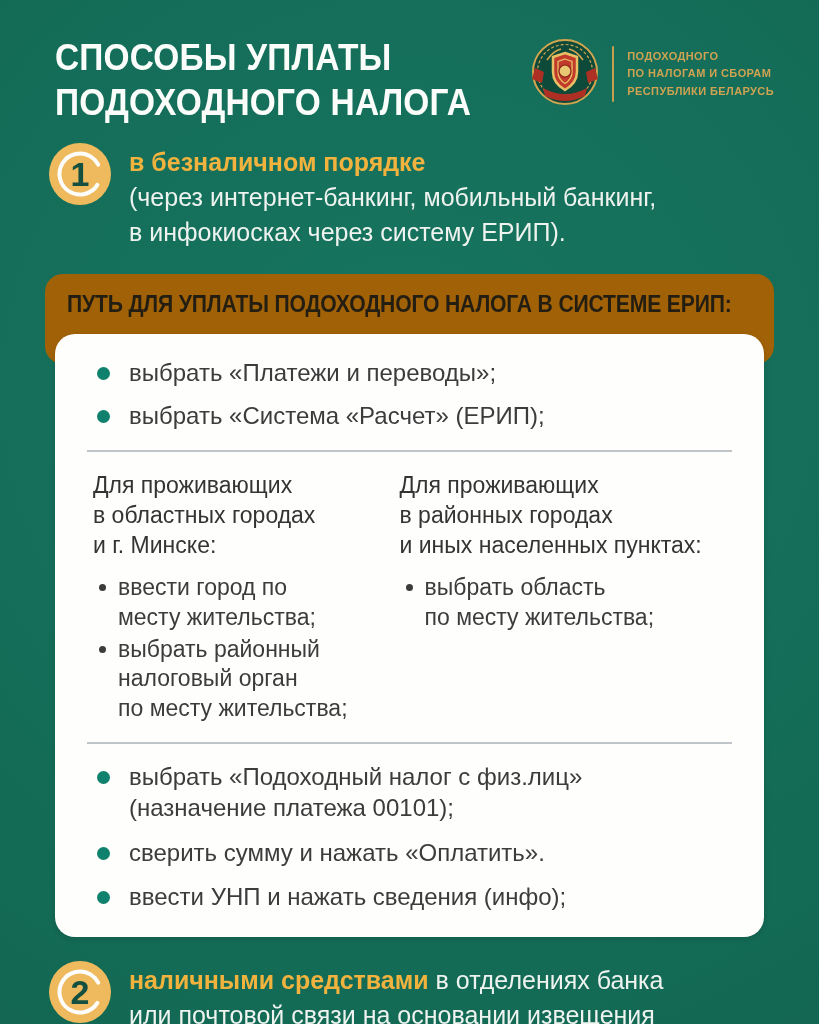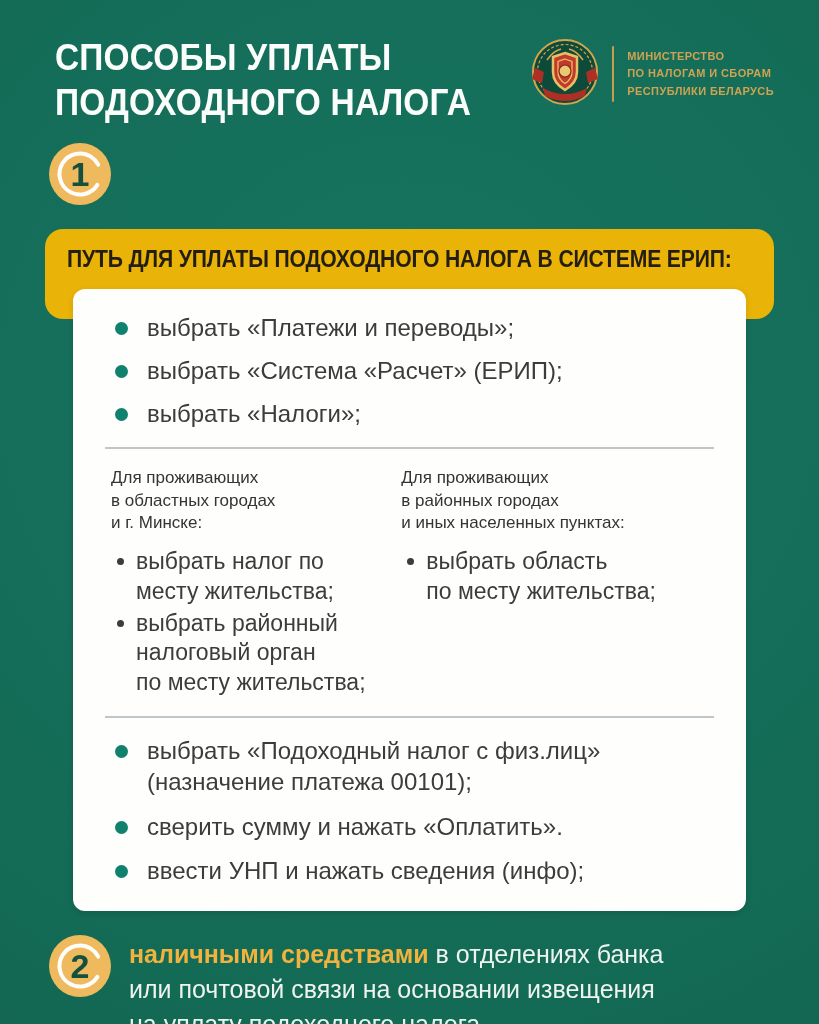--- a/index.html
+++ b/index.html
@@ -27,37 +27,37 @@
   .step-2 { margin-top:24px; }
   .badge { position:relative; width:62px; height:62px; flex:none; background:#efb95e; border-radius:50%;
            display:flex; align-items:center; justify-content:center; }
   .badge svg { position:absolute; inset:0; }
   .badge-num { position:relative; font-size:34px; font-weight:bold; color:#14503f; }
   .step-text { font-size:25px; line-height:1.4; color:#eef3ef; white-space:pre-line; padding-top:2px; }
   .hl { color:#f2b23e; font-weight:bold; }
 
   
   .erip { margin:24px 0 0 -10px; }
-  .banner { background:#eab308; border-radius:18px; padding:17px 22px 46px; }
+  .banner { background:#a16207; border-radius:18px; padding:17px 22px 46px; }
   .banner-title {
     color:#241e12; font-size:23px; font-weight:bold; white-space:nowrap;
     letter-spacing:-.2px; transform:scaleX(.92); transform-origin:left center;
   }
-  .card { background:#fefefd; border-radius:12px; margin:-30px 28px 0; padding:24px 26px 24px;
+  .card { background:#fefefd; border-radius:20px; margin:-30px 10px 0; padding:24px 26px 24px;
           box-shadow:0 2px 6px rgba(0,0,0,.12); }
 
   .brow { display:flex; gap:19px; padding-left:16px; }
   .brow + .brow { margin-top:12px; }
   .dot { width:13px; height:13px; border-radius:50%; background:#10816c; flex:none; margin-top:9px; }
   .brow-text { font-size:24px; line-height:1.28; color:#3c3c3c; white-space:pre-line; }
 
   .divider { height:2px; background:#aab1b5; border:none; margin:18px 6px; opacity:.75; }
 
   .cols { display:grid; grid-template-columns:1fr 1.22fr; column-gap:34px; padding:0 6px 0 12px; }
-  .col-heading { font-size:17px; line-height:1.32; color:#343434; white-space:pre-line; margin-bottom:12px; }
+  .col-heading { font-size:23px; line-height:1.32; color:#343434; white-space:pre-line; margin-bottom:12px; }
   .sub { display:flex; gap:12px; padding-left:6px; }
   .sub + .sub { margin-top:2px; }
   .mini-dot { width:7px; height:7px; border-radius:50%; background:#3c3c3c; flex:none; margin-top:11px; }
   .sub-text { font-size:23px; line-height:1.3; color:#3c3c3c; white-space:pre-line; }
 
   .bottom-rows .brow + .brow { margin-top:14px; }
 </style>
 </head>
 <body>
 
@@ -77,68 +77,67 @@
           <path d="M64 30 L55 34 L57 45 L67 41 Z" fill="#ae2f24"></path>
           <path d="M12 50 Q34 62 56 50 L54 58 Q34 68 14 58 Z" fill="#ae2f24"></path>
           <path d="M16 22 Q22 13 30 11 M52 22 Q46 13 38 11" stroke="#d2a54f" stroke-width="1.6" fill="none"></path>
           <path d="M34 15 L46 19 L46 34 Q46 45 34 52 Q22 45 22 34 L22 19 Z" fill="#c13a2b" stroke="#e7c065" stroke-width="2.5"></path>
           <path d="M34 21 L41 23.5 L41 34 Q41 41 34 45.5 Q27 41 27 34 L27 23.5 Z" fill="none" stroke="#e7c065" stroke-width="1.3"></path>
           <circle cx="34" cy="33" r="6" fill="#e8c873" stroke="#8f241b" stroke-width="1.2"></circle>
         </svg>
       </span>
       <span class="logo-divider"></span>
       <div class="ministry">
-        <div>МИНИСТЕРСТВО</div>
+        <div>ПОДОХОДНОГО</div>
         <div>ПО НАЛОГАМ И СБОРАМ</div>
         <div>РЕСПУБЛИКИ БЕЛАРУСЬ</div>
       </div>
     </div>
   </div>
 
   <div class="step step-1">
     <div class="badge">
       <svg viewBox="0 0 62 62">
         <circle cx="31" cy="31" r="20.5" fill="none" stroke="#fdfdfb" stroke-width="4" stroke-linecap="round" stroke-dasharray="107 22" transform="rotate(32 31 31)"></circle>
       </svg>
       <span class="badge-num">1</span>
     </div>
+    <p class="step-text"><span class="hl">в безналичном порядке</span><span>
+(через интернет-банкинг, мобильный банкинг,
+в инфокиосках через систему ЕРИП).</span></p>
   </div>
 
   <div class="erip">
     <div class="banner">
       <div class="banner-title">ПУТЬ ДЛЯ УПЛАТЫ ПОДОХОДНОГО НАЛОГА В СИСТЕМЕ ЕРИП:</div>
     </div>
 
     <div class="card">
 
       <div>
         <div class="brow">
           <span class="dot"></span>
           <span class="brow-text">выбрать «Платежи и переводы»;</span>
         </div>
         <div class="brow">
           <span class="dot"></span>
           <span class="brow-text">выбрать «Система «Расчет» (ЕРИП);</span>
         </div>
-        <div class="brow">
-          <span class="dot"></span>
-          <span class="brow-text">выбрать «Налоги»;</span>
-        </div>
       </div>
 
       <hr class="divider">
 
       <div class="cols">
         <div>
           <div class="col-heading">Для проживающих
 в областных городах
 и г. Минске:</div>
           <div class="sub">
             <span class="mini-dot"></span>
-            <span class="sub-text">выбрать налог по
+            <span class="sub-text">ввести город по
 месту жительства;</span>
           </div>
           <div class="sub">
             <span class="mini-dot"></span>
             <span class="sub-text">выбрать районный
 налоговый орган
 по месту жительства;</span>
           </div>
         </div>
         <div>

